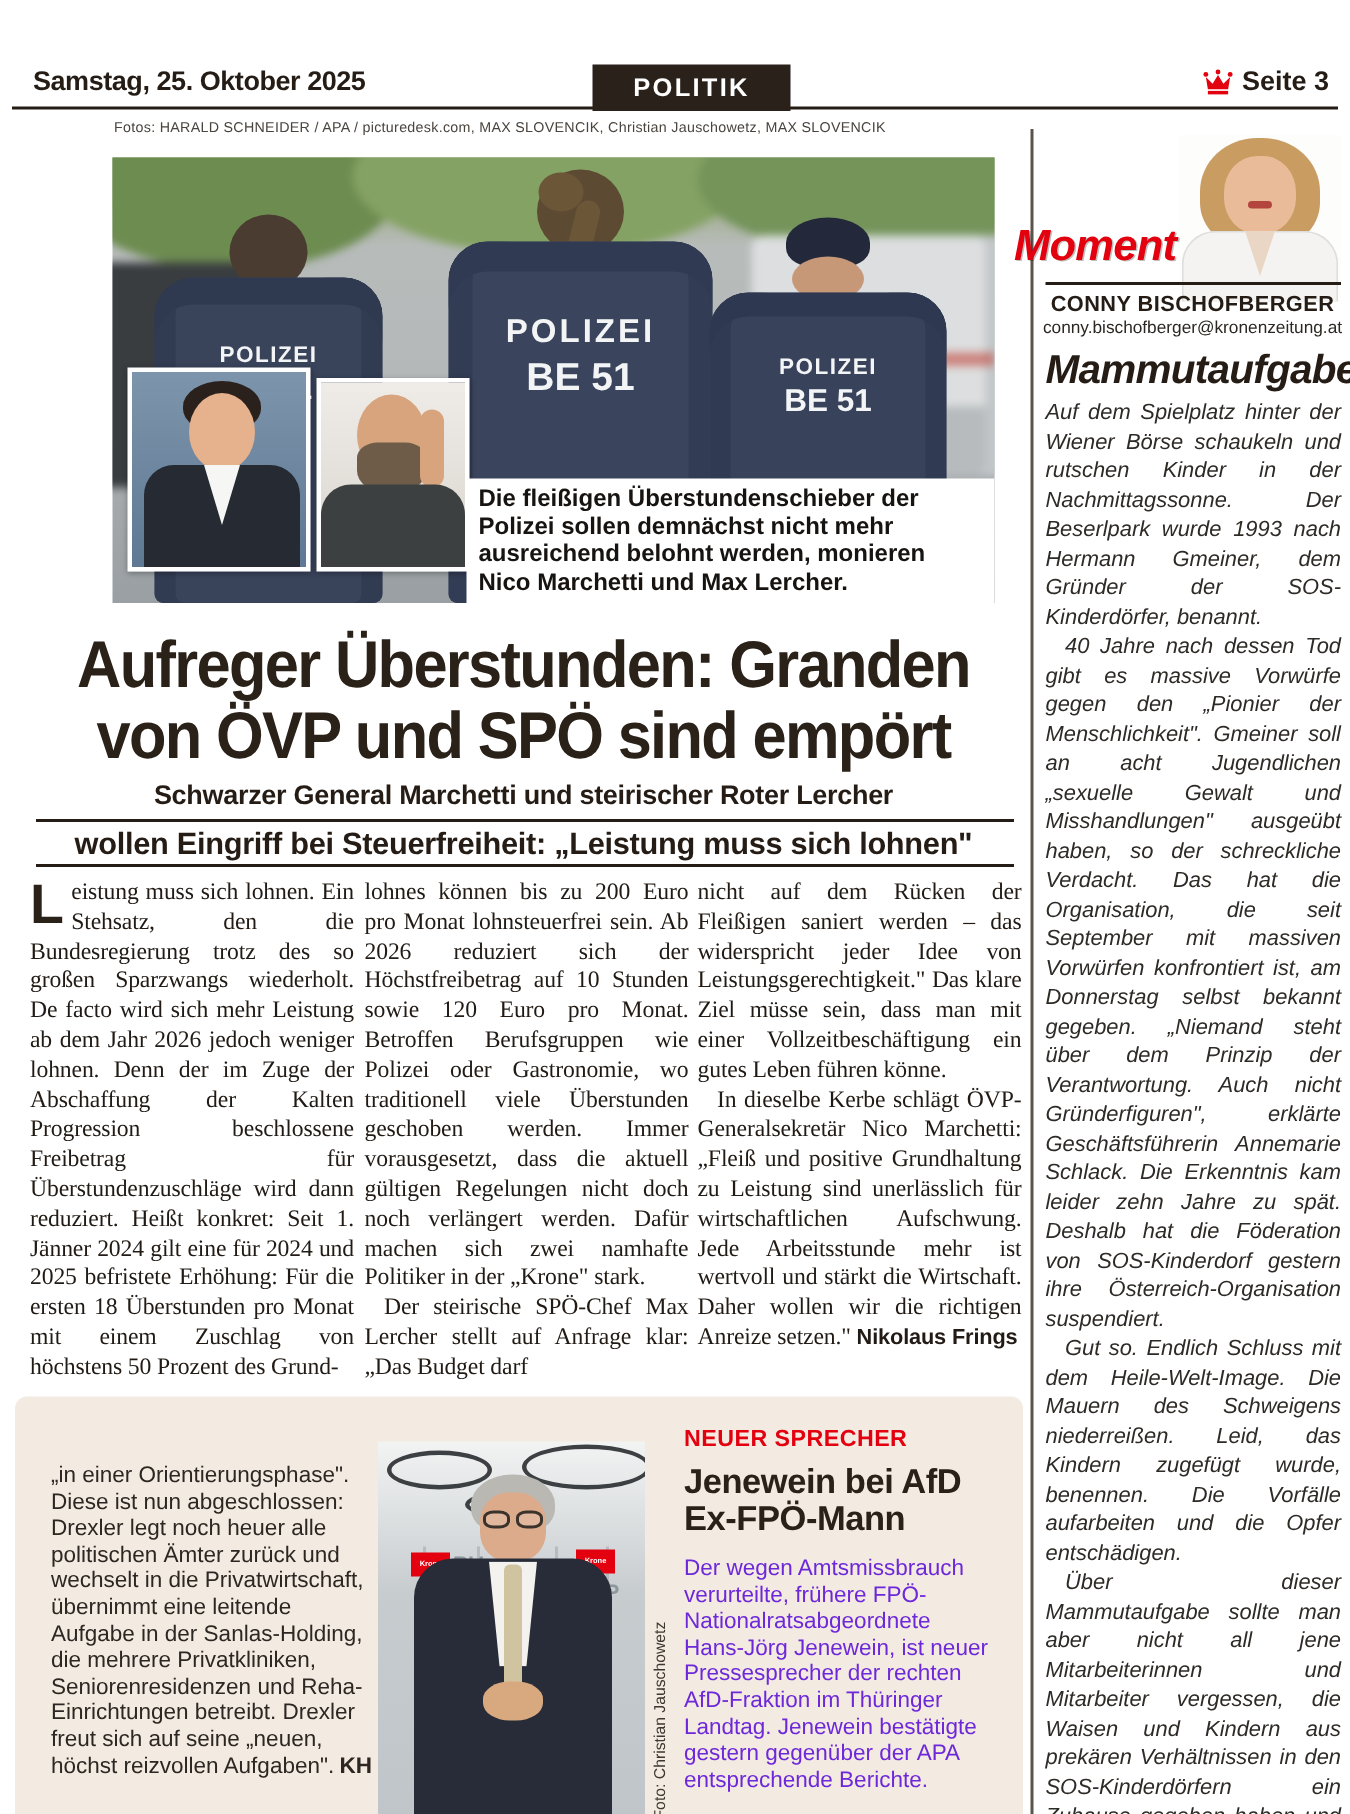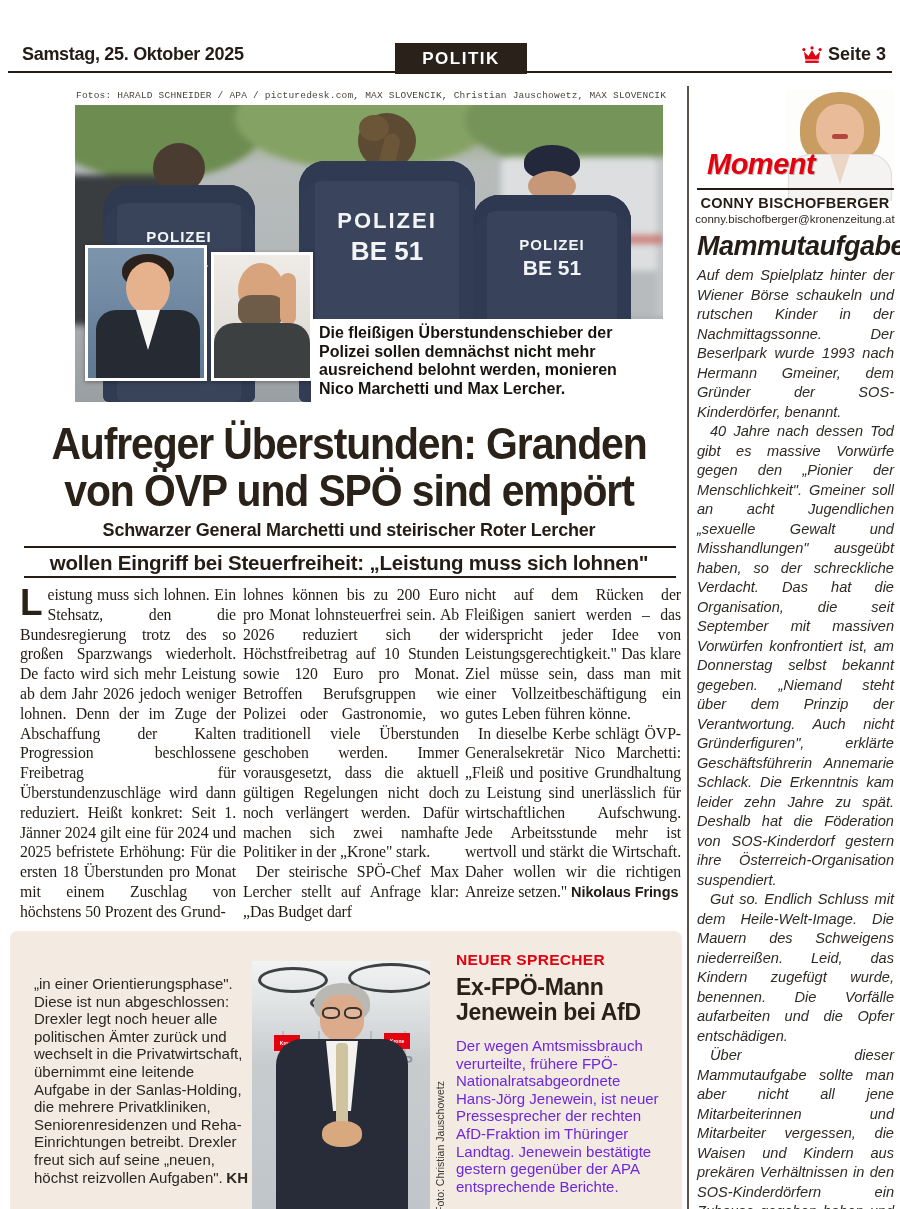--- a/index.html
+++ b/index.html
@@ -8,21 +8,21 @@
   .page { position:relative; width:900px; height:1209px; background:#fff; overflow:hidden;margin-top:28px; }
 
   
   .topbar-rule { position:absolute; left:8px; right:8px; top:43px; height:2px; background:#241c15; }
   .date { position:absolute; left:22px; top:16px; font-size:18px; font-weight:700; letter-spacing:-0.3px; color:#241c15; }
   .section-badge { position:absolute; left:395px; top:15px; width:132px; height:31px; background:#2a211a; color:#fff;
     display:flex; align-items:center; justify-content:center; font-size:17px; font-weight:700; letter-spacing:1.5px; }
   .pageno { position:absolute; right:14px; top:16px; font-size:18px; font-weight:700; color:#241c15; display:flex; align-items:center; gap:5px; }
 
   
-  .credits { position:absolute; left:76px; top:62px; font-size:9.5px; color:#4a443e; letter-spacing:0.2px;font-family:Liberation Mono, monospace; }
+  .credits { position:absolute; left:76px; top:52px; font-size:9.5px; color:#4a443e; letter-spacing:0.2px; }
 
   
   .mainphoto { position:absolute; left:75px; top:77px; width:588px; height:297px; overflow:hidden; background:
       linear-gradient(180deg,#7e9b60 0%, #8aa06b 9%, #a8b29a 13%, #b7bcba 20%, #b3b7b9 55%, #a3a7aa 80%, #999fa2 100%); }
   .blur-layer { position:absolute; inset:0; filter:blur(3px); }
   .foliage { position:absolute; border-radius:50%; }
   .van { position:absolute; right:-8px; top:52px; width:170px; height:160px; background:#dcdedf; border-radius:8px; box-shadow:inset -14px 0 0 #c2c6c8, inset 0 -46px 0 #b7bbbd; }
   .van-stripe { position:absolute; right:0; top:130px; width:170px; height:9px; background:#c0392b; opacity:.55; }
   .darkcar { position:absolute; left:-12px; top:70px; width:130px; height:150px; background:#3a3d40; border-radius:10px; }
   .officer { position:absolute; }
@@ -78,21 +78,21 @@
   .vcredit { position:absolute; left:424px; top:30px; height:252px; writing-mode:vertical-rl; transform:rotate(180deg);
     font-size:10.5px; color:#3c3731; display:flex; align-items:center; }
   .boxright { position:absolute; left:446px; top:20px; width:204px; }
   .kicker { color:#e3000f; font-weight:700; font-size:15.5px; letter-spacing:0.3px; }
   .boxhead { margin-top:6px; color:#2a2118; font-weight:800; font-size:23px; line-height:25px; letter-spacing:-0.3px; }
   .boxbody { margin-top:12px; font-size:15px; line-height:17.6px; color:#6d28d9; }
 
   
   .vdivider { position:absolute; left:687px; top:58px; width:1.5px; height:1137px; background:#5a544d; }
   .authorphoto { position:absolute; left:786px; top:62px; width:108px; height:111px; background:#fdfdfc; overflow:hidden; }
-  .moment { position:absolute; left:707px; top:120px; font-size:29px; font-weight:800; font-style:italic; color:#e3000f; letter-spacing:-0.5px; text-shadow:1px 1px 0 rgba(0,0,0,.25); }
+  .moment { position:absolute; left:676px; top:120px; font-size:29px; font-weight:800; font-style:italic; color:#e3000f; letter-spacing:-0.5px; text-shadow:1px 1px 0 rgba(0,0,0,.25); }
   .momrule { position:absolute; left:697px; top:160px; width:197px; height:2px; background:#241c15; }
   .author { position:absolute; left:692px; top:167px; width:206px; text-align:center; font-weight:700; font-size:14.5px; letter-spacing:0.3px; color:#241c15; }
   .email { position:absolute; left:692px; top:185px; width:206px; text-align:center; font-size:11.5px; color:#2c2722; text-decoration:none; }
   .momhead { position:absolute; left:697px; top:203px; font-size:27px; font-weight:800; font-style:italic; letter-spacing:-0.5px; color:#241c15; }
   .mombody { position:absolute; left:697px; top:238px; width:197px; font-size:14.6px; line-height:19.5px;
     font-style:italic; font-weight:500; text-align:justify; color:#2e2a26; }
   .mombody p.ind { text-indent:13px; }
   .endrule { position:absolute; left:700px; top:1186px; width:183px; height:4px; background:#241c15; }
 
   .crown { width:22px; height:18px; display:inline-block; }
@@ -228,22 +228,22 @@
       <div style="position:absolute;left:74px;top:80px;width:32px;height:70px;background:#f3f2ee;clip-path:polygon(0 0,100% 0,78% 100%,22% 100%);"></div>
       <div style="position:absolute;left:84px;top:82px;width:12px;height:86px;background:#cfc3a0;border-radius:4px;"></div>
       <div style="position:absolute;left:70px;top:160px;width:40px;height:26px;background:#d8a97f;border-radius:45%;"></div>
     </div>
 
     <div class="vcredit">Foto: Christian Jauschowetz</div>
 
     <div class="boxright">
       <div class="kicker">NEUER SPRECHER</div>
       <div class="boxhead">
+        <div>Jenewein bei AfD</div>
         <div>Ex-FPÖ-Mann</div>
-        <div>Jenewein bei AfD</div>
       </div>
       <div class="boxbody">Der wegen Amtsmissbrauch verurteilte, frühere FPÖ-Nationalratsabgeordnete Hans-Jörg Jenewein, ist neuer Pressesprecher der rechten AfD-Fraktion im Thüringer Landtag. Jenewein bestätigte gestern gegenüber der APA entsprechende Berichte.</div>
     </div>
   </div>
   <div class="bottombox-rule"></div>
 
   <div class="vdivider"></div>
 
   <div class="authorphoto">
     <div style="position:absolute;left:14px;top:2px;width:80px;height:74px;background:#c99c62;border-radius:48% 48% 42% 42%;"></div>

